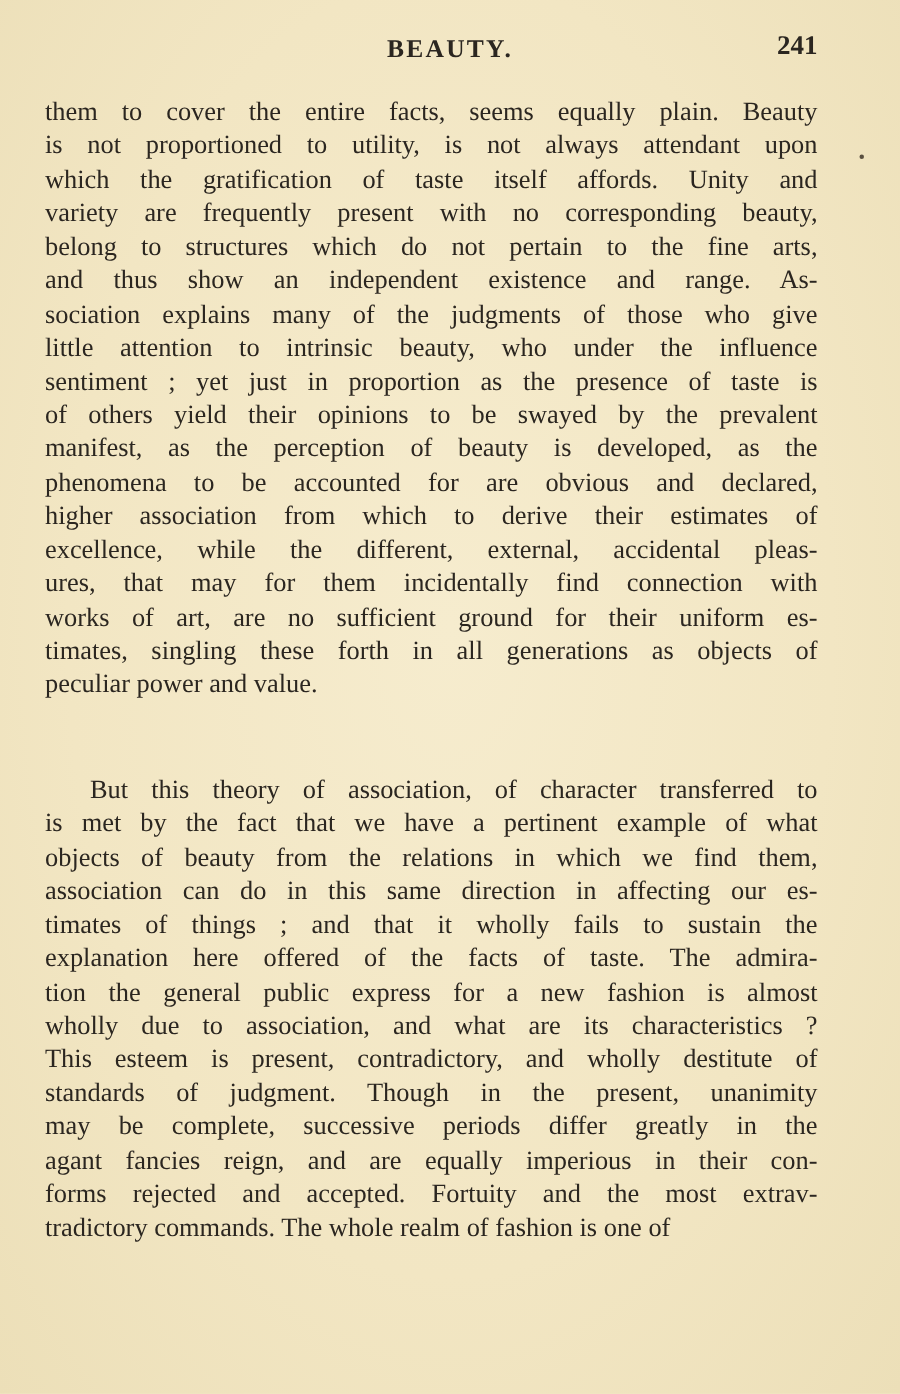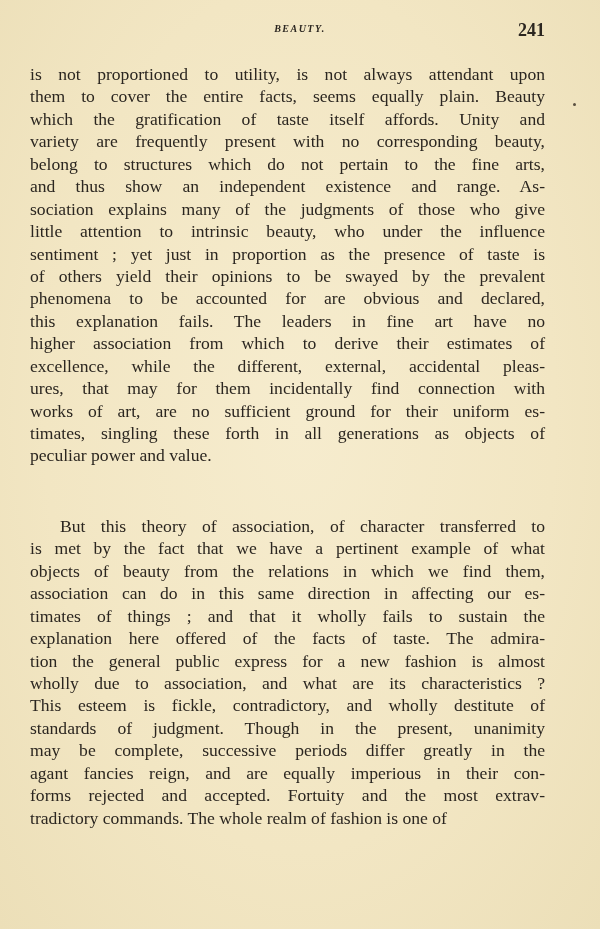--- a/index.html
+++ b/index.html
@@ -10,21 +10,21 @@
     font-family: "Liberation Serif", "DejaVu Serif", serif;
     color: #2b2620;
     position: relative;
   }
   .page { position: absolute; left: 0; top: 0; width: 600px; height: 929px; }
   .running-head {
     position: absolute; top: 18px; left: 0; width: 600px; height: 26px;
   }
   .head-title {
     position: absolute; left: 0; width: 600px; text-align: center;
-    font-style: italic; font-weight: bold; font-size: 10px; letter-spacing: 1.5px;
+    font-weight: bold; font-size: 17px; letter-spacing: 1.5px;
     top: 5px;
   }
   .page-number {
     position: absolute; right: 55px; top: 2px; font-size: 18px; font-weight: bold;
   }
   .body-text {
     position: absolute; left: 30px; top: 63px; width: 515px;
   }
   .line {
     display: block; height: 22.45px; line-height: 22.45px;
@@ -40,47 +40,47 @@
 </head>
 <body>
 
 <div class="page">
   <div class="running-head">
     <div class="head-title">BEAUTY.</div>
     <div class="page-number">241</div>
   </div>
 
   <div class="body-text">
+    <span class="line">them to cover the entire facts, seems equally plain. Beauty</span>
     <span class="line">is not proportioned to utility, is not always attendant upon</span>
-    <span class="line">them to cover the entire facts, seems equally plain. Beauty</span>
     <span class="line">which the gratification of taste itself affords. Unity and</span>
     <span class="line">variety are frequently present with no corresponding beauty,</span>
     <span class="line">belong to structures which do not pertain to the fine arts,</span>
     <span class="line">and thus show an independent existence and range. As-</span>
     <span class="line">sociation explains many of the judgments of those who give</span>
     <span class="line">little attention to intrinsic beauty, who under the influence</span>
     <span class="line">sentiment ; yet just in proportion as the presence of taste is</span>
     <span class="line">of others yield their opinions to be swayed by the prevalent</span>
+    <span class="line">manifest, as the perception of beauty is developed, as the</span>
     <span class="line">phenomena to be accounted for are obvious and declared,</span>
-    <span class="line">this explanation fails. The leaders in fine art have no</span>
     <span class="line">higher association from which to derive their estimates of</span>
     <span class="line">excellence, while the different, external, accidental pleas-</span>
     <span class="line">ures, that may for them incidentally find connection with</span>
     <span class="line">works of art, are no sufficient ground for their uniform es-</span>
     <span class="line">timates, singling these forth in all generations as objects of</span>
     <span class="line last">peculiar power and value.</span>
     <span class="line indent">But this theory of association, of character transferred to</span>
     <span class="line">is met by the fact that we have a pertinent example of what</span>
     <span class="line">objects of beauty from the relations in which we find them,</span>
     <span class="line">association can do in this same direction in affecting our es-</span>
     <span class="line">timates of things ; and that it wholly fails to sustain the</span>
     <span class="line">explanation here offered of the facts of taste. The admira-</span>
     <span class="line">tion the general public express for a new fashion is almost</span>
     <span class="line">wholly due to association, and what are its characteristics ?</span>
-    <span class="line">This esteem is fickle, contradictory, and wholly destitute of</span>
+    <span class="line">This esteem is present, contradictory, and wholly destitute of</span>
     <span class="line">standards of judgment. Though in the present, unanimity</span>
     <span class="line">may be complete, successive periods differ greatly in the</span>
     <span class="line">agant fancies reign, and are equally imperious in their con-</span>
     <span class="line">forms rejected and accepted. Fortuity and the most extrav-</span>
     <span class="line last">tradictory commands. The whole realm of fashion is one of</span>
   </div>
 
   <div class="margin-mark" style="left:573px; top:103px;"></div>
 </div>
 

